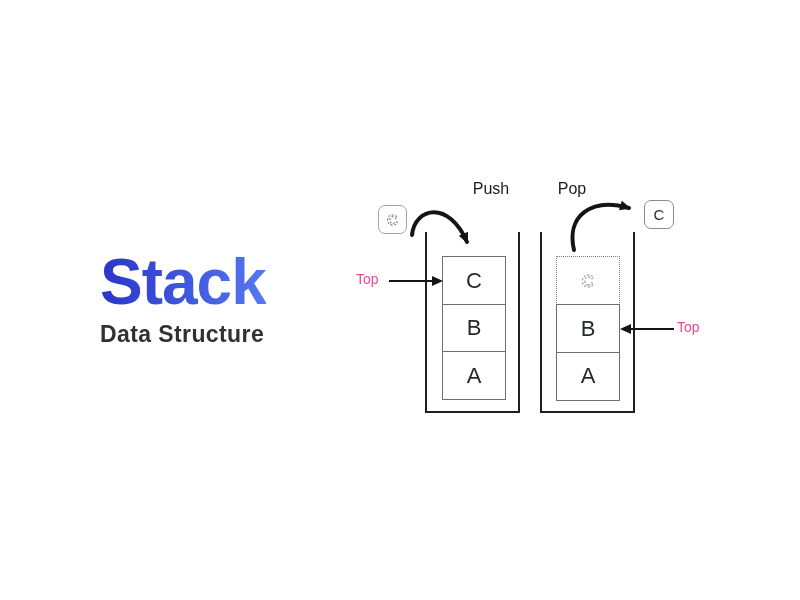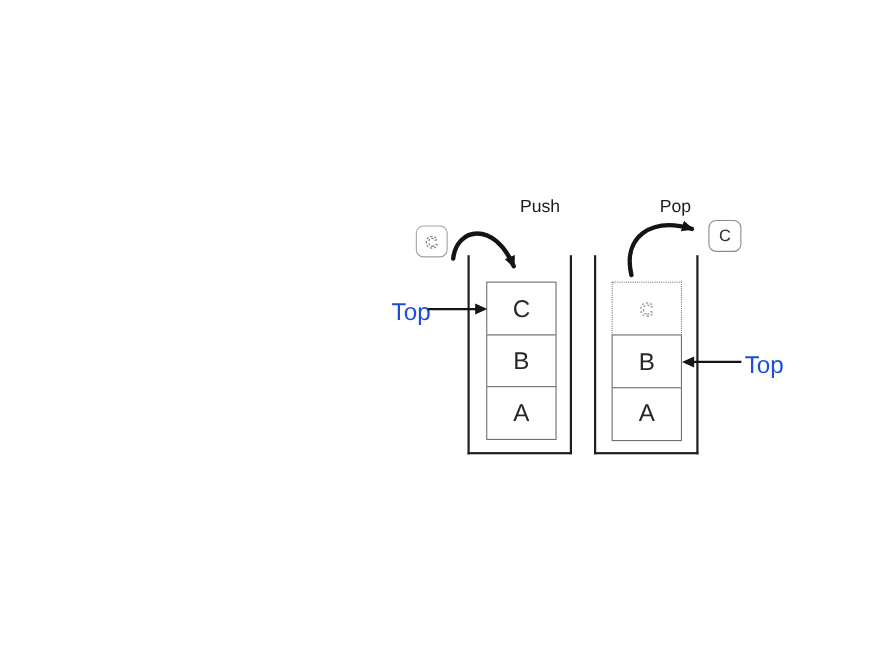--- a/index.html
+++ b/index.html
@@ -17,21 +17,21 @@
     -webkit-background-clip:text; background-clip:text;
     color:transparent;
   }
   .subtitle {
     margin-top:7px; font-size:23px; font-weight:600; color:#2e3138; letter-spacing:0.4px;
   }
 
   
   .op-label { font-size:16px; font-weight:500; color:#1b1c1e; text-align:center; width:86px; }
   .push-op { left:448px; top:180px; }
-  .pop-op  { left:571px; top:180px; }
+  .pop-op  { left:529px; top:180px; }
 
   
   .container {
     width:95px; height:181px;
     border:2px solid #1f1f1f; border-top:none;
     box-sizing:border-box; background:transparent;
   }
   .container-push { left:425px; top:232px; }
   .container-pop  { left:540px; top:232px; }
 
@@ -56,31 +56,35 @@
   
   .chip {
     box-sizing:border-box; border-radius:7px; background:#ffffff;
     display:flex; align-items:center; justify-content:center;
   }
   .chip-incoming { left:378px; top:205px; width:29px; height:29px; border:1.3px solid #a3a3a3; }
   .chip-popped   { left:644px; top:200px; width:30px; height:29px; border:1.4px solid #8c8c8c;
                    font-size:15px; font-weight:500; color:#2b2d30; }
 
   
-  .top-label { font-size:22px; font-weight:500; color:#1d4ed8; }
+  .top-label { font-size:14px; font-weight:500; color:#ec4899; }
   .top-left-label  { left:356px; top:271px; }
   .top-right-label { left:677px; top:319px; }
 
   svg { display:block; }
 </style>
 </head>
 <body>
 
 <div class="canvas">
 
+  <div class="abs title-block">
+    <h1 class="title">Stack</h1>
+    <div class="subtitle">Data Structure</div>
+  </div>
 
   <div class="abs op-label push-op">Push</div>
   <div class="abs op-label pop-op">Pop</div>
 
   <div class="abs chip chip-incoming">
     <svg width="21" height="21" viewBox="0 0 21 21">
       <text x="10.5" y="16" text-anchor="middle" font-size="15" font-weight="700" fill="none" stroke="#7d7d7d" stroke-width="1.1" stroke-dasharray="2 1.7" font-family="Liberation Sans, sans-serif">C</text>
     </svg>
   </div>
 

